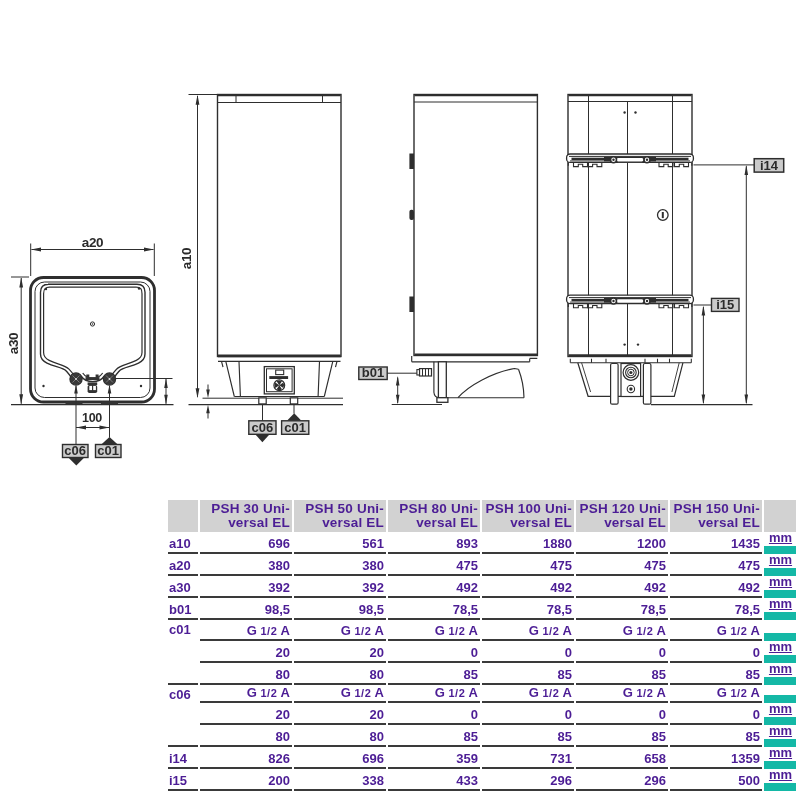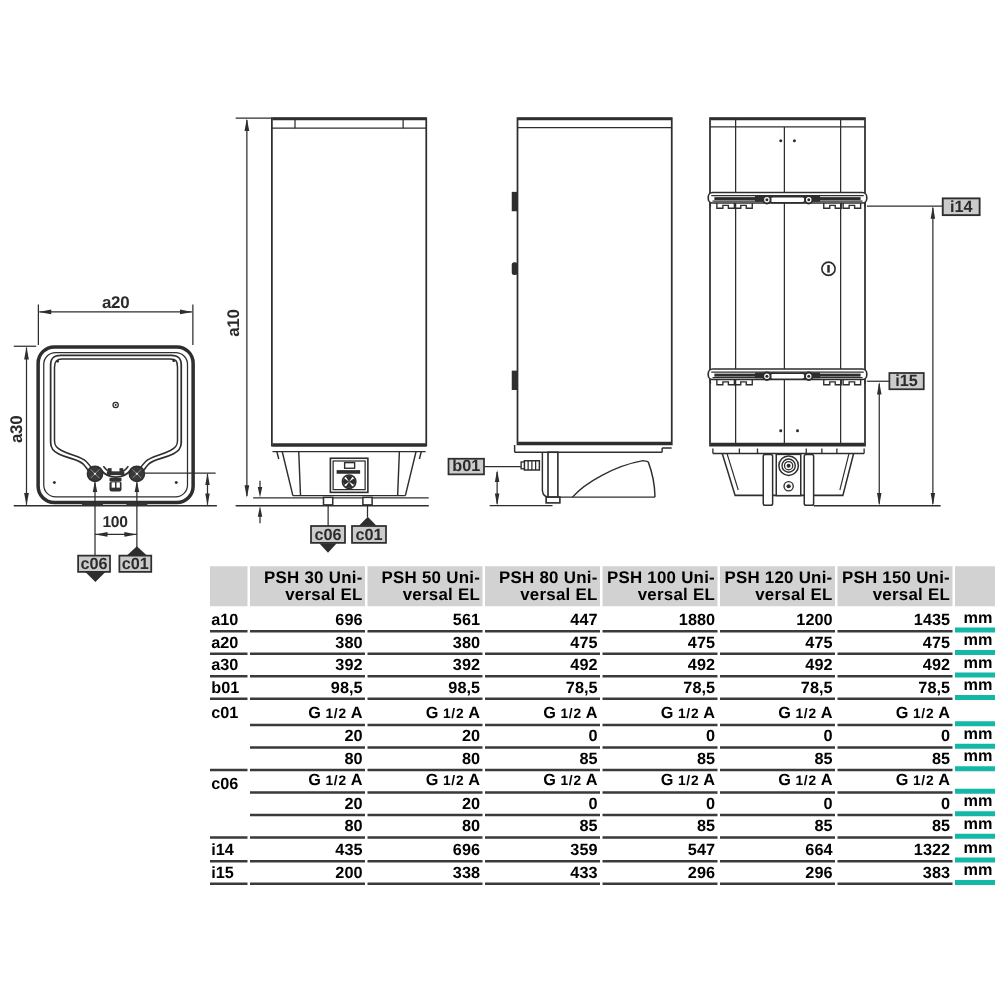--- a/index.html
+++ b/index.html
@@ -1,24 +1,24 @@
 <!DOCTYPE html>
 <html><head>
 <meta charset="utf-8">
 <style>
 html,body{margin:0;padding:0;}
 body{width:800px;height:800px;background:#fff;font-family:"Liberation Sans",sans-serif;position:relative;overflow:hidden;}
 svg text{font-family:"Liberation Sans",sans-serif;fill:#2b2b2b;}
 #tbl{position:absolute;left:166px;top:453px;}
-table{border-collapse:separate;border-spacing:2px 0;font-size:13px;font-weight:bold;color:#000000;}
+table{border-collapse:separate;border-spacing:2px 0;font-size:13px;font-weight:bold;color:#4c1d95;margin-top:47px;}
 td,th{padding:0 2px 2px 0;vertical-align:bottom;white-space:nowrap;line-height:12px;}
 th{background:#d2d2d2;text-align:right;vertical-align:top;padding-top:2px;height:28px;line-height:14px;width:90px;font-size:13.5px;letter-spacing:0.2px;}
 td.lbl{text-align:left;padding:0 2px 2px 1px;width:27px;}
 td.v{text-align:right;width:90px;border-bottom:2px solid #3a3a3a;}
-td.u{text-align:right;width:27px;border-bottom:4px solid #14b8a6;padding:0 2px 2px 3px;}
+td.u{text-align:center;width:27px;border-bottom:8px solid #14b8a6;padding:0 2px 2px 3px;text-decoration:underline;}
 td.gb{border-bottom:2px solid #3a3a3a;}
 .fr{font-size:11px;letter-spacing:0.6px;}
 td.top{vertical-align:top;padding-top:4px;}
 </style>
 </head>
 <body>
 
 <svg width="800" height="470" viewBox="0 0 800 470" style="position:absolute;left:0;top:0">
 <g stroke="#2e2e2e" fill="none" stroke-width="1.2" stroke-linecap="butt">
 
@@ -344,21 +344,21 @@
           <th>PSH 100 Uni-<br>versal EL</th>
           <th>PSH 120 Uni-<br>versal EL</th>
           <th>PSH 150 Uni-<br>versal EL</th>
           <th style="width:27px"></th>
         </tr>
 
 <tr style="height:21px">
           <td class="lbl gb">a10</td>
           <td class="v">696</td>
           <td class="v">561</td>
-          <td class="v">447</td>
+          <td class="v">893</td>
           <td class="v">1880</td>
           <td class="v">1200</td>
           <td class="v">1435</td>
           <td class="u">mm</td>
         </tr>
 
 <tr style="height:16px">
           <td class="lbl gb">a20</td>
           <td class="v">380</td>
           <td class="v">380</td>
@@ -448,34 +448,34 @@
           <td class="v">80</td>
           <td class="v">85</td>
           <td class="v">85</td>
           <td class="v">85</td>
           <td class="v">85</td>
           <td class="u">mm</td>
         </tr>
 
 <tr style="height:19px">
           <td class="lbl gb">i14</td>
-          <td class="v">435</td>
+          <td class="v">826</td>
           <td class="v">696</td>
           <td class="v">359</td>
-          <td class="v">547</td>
-          <td class="v">664</td>
-          <td class="v">1322</td>
+          <td class="v">731</td>
+          <td class="v">658</td>
+          <td class="v">1359</td>
           <td class="u">mm</td>
         </tr>
 
 <tr style="height:18px">
           <td class="lbl gb">i15</td>
           <td class="v">200</td>
           <td class="v">338</td>
           <td class="v">433</td>
           <td class="v">296</td>
           <td class="v">296</td>
-          <td class="v">383</td>
+          <td class="v">500</td>
           <td class="u">mm</td>
         </tr>
 </tbody>
     </table>
 </div>
 
 </body></html>

